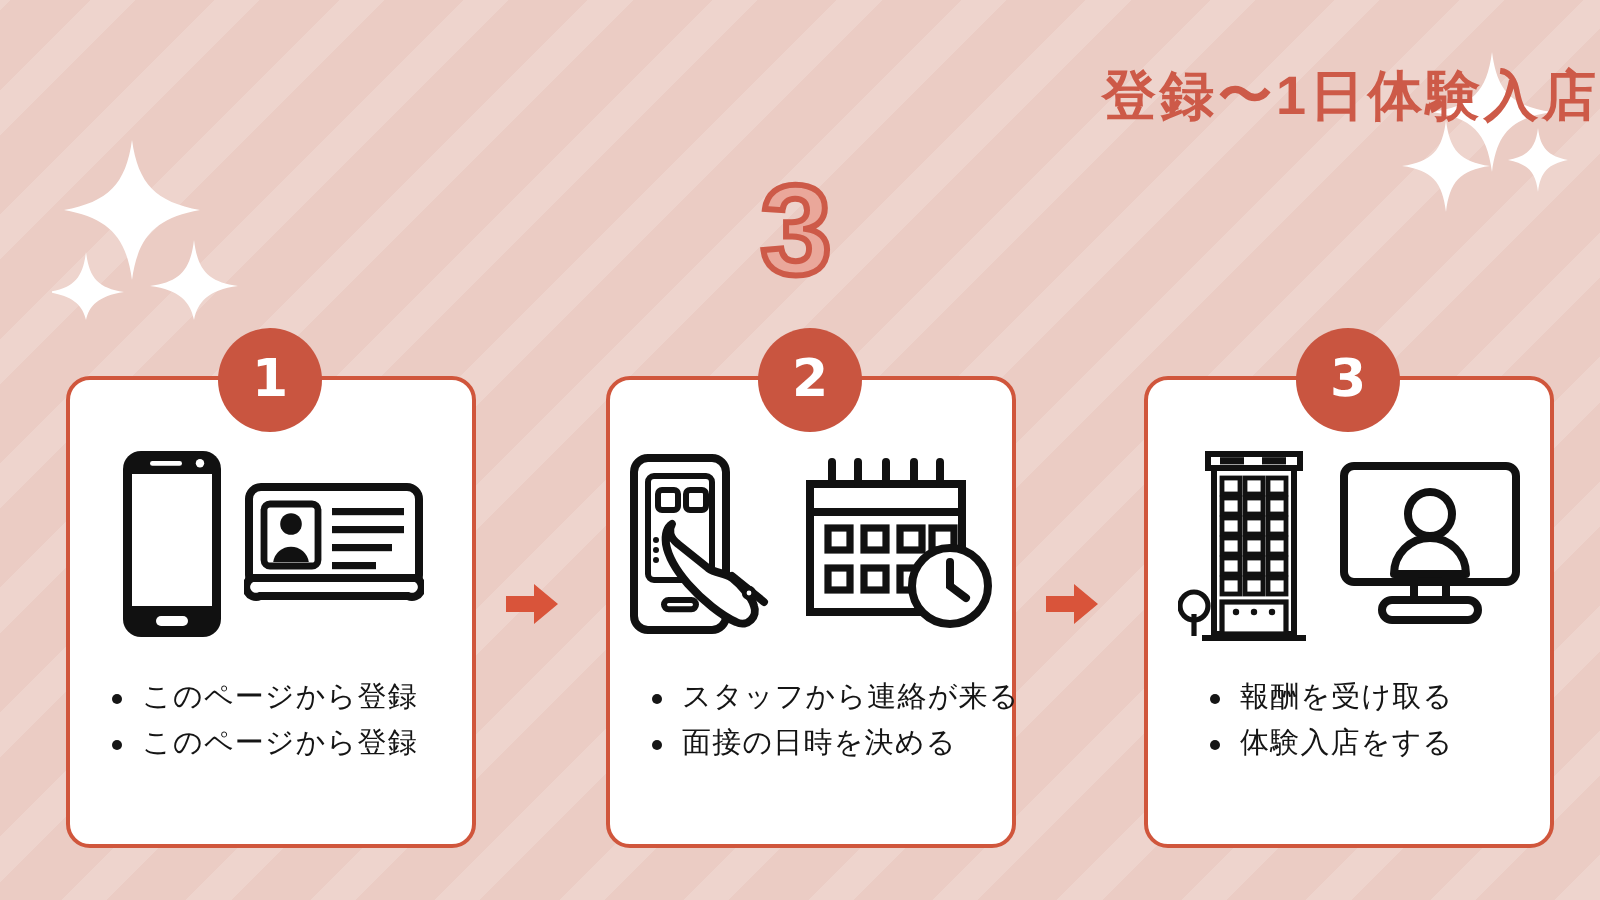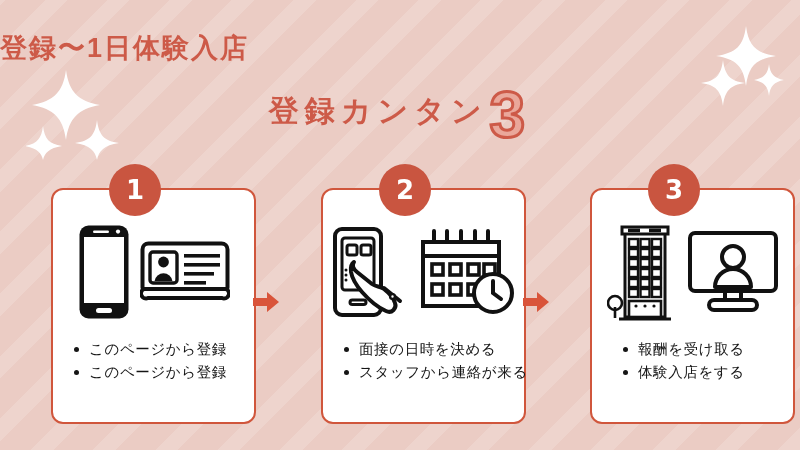--- a/index.html
+++ b/index.html
@@ -27,21 +27,21 @@
   
   .spark{
     position:absolute;
     background:#ffffff;
     pointer-events:none;
   }
   .spark svg{display:block;}
 
   
   #title{
-    position:absolute;left:0;right:0;top:30px;text-align:left;
+    position:absolute;left:0;right:0;top:30px;text-align:right;
     color:#cd5a48;
     font-size:27px;font-weight:700;letter-spacing:2px;
     white-space:nowrap;
   }
   #subtitle{
     position:absolute;left:0;right:0;top:86px;text-align:center;
     color:#cd5a48;
     font-size:30px;font-weight:700;letter-spacing:6px;
     white-space:nowrap;
     display:flex;align-items:center;justify-content:center;
@@ -68,21 +68,20 @@
   }
 
   
   .card{
     position:absolute;top:188px;width:205px;height:236px;
     background:#ffffff;
     border:2px solid #d0563c;
     border-radius:12px;
     box-sizing:border-box;
     z-index:20;
-    margin-left:18px;
   }
   #card1{left:33px;}
   #card2{left:303px;}
   #card3{left:572px;}
 
   .badge{
     position:absolute;top:164px;width:52px;height:52px;border-radius:50%;
     background:#c95540;
     color:#ffffff;
     font-size:26px;font-weight:700;
@@ -148,21 +147,20 @@
     <svg width="92" height="92" viewBox="0 0 92 92">
       <path d="M46 10 C48.6 30 56 37 76 40 C56 43 48.6 50 46 70 C43.4 50 36 43 16 40 C36 37 43.4 30 46 10 Z" fill="#ffffff"></path>
       <path d="M23 44 C24.8 59 30 65 45 67 C30 69 24.8 75 23 90 C21.2 75 16 69 1 67 C16 65 21.2 59 23 44 Z" fill="#ffffff"></path>
       <path d="M69 48 C70.2 58 74 62 84 64 C74 66 70.2 70 69 80 C67.8 70 64 66 54 64 C64 62 67.8 58 69 48 Z" fill="#ffffff"></path>
     </svg>
   </div>
 
   <div id="title">登録〜1日体験入店</div>
 
   <div id="subtitle">
-    <span class="seg">登録カンタン</span>
     <span class="big3">3</span>
   </div>
 
   <div class="card" id="card1">
     <div class="icons">
 
       <svg width="52" height="96" viewBox="0 0 52 96">
         <rect x="1.5" y="1.5" width="49" height="93" rx="9" fill="#111111"></rect>
         <rect x="6" y="13" width="40" height="66" fill="#ffffff"></rect>
         <rect x="15" y="6.5" width="16" height="2.4" rx="1.2" fill="#ffffff"></rect>
@@ -215,22 +213,22 @@
         <rect x="48" y="36" width="11" height="11" fill="#ffffff" stroke="#111111" stroke-width="3.6"></rect>
         <rect x="64" y="36" width="11" height="11" fill="#ffffff" stroke="#111111" stroke-width="3.6"></rect>
         <rect x="12" y="56" width="11" height="11" fill="#ffffff" stroke="#111111" stroke-width="3.6"></rect>
         <rect x="30" y="56" width="11" height="11" fill="#ffffff" stroke="#111111" stroke-width="3.6"></rect>
         <rect x="48" y="56" width="11" height="11" fill="#ffffff" stroke="#111111" stroke-width="3.6"></rect>
         <circle cx="73" cy="65" r="19" fill="#ffffff" stroke="#111111" stroke-width="4"></circle>
         <path d="M73 53 V65 L81 71" stroke="#111111" stroke-width="4" stroke-linecap="round" fill="none"></path>
       </svg>
     </div>
     <ul class="bullets">
+      <li>スタッフから連絡が来る</li>
       <li>面接の日時を決める</li>
-      <li>スタッフから連絡が来る</li>
     </ul>
   </div>
   <div class="badge" id="badge2">2</div>
 
   <div class="card" id="card3">
     <div class="icons">
 
       <svg width="70" height="102" viewBox="0 0 70 102">
         <rect x="18" y="12" width="40" height="84" fill="#ffffff" stroke="#111111" stroke-width="3"></rect>
         <rect x="15" y="6" width="46" height="7" fill="#ffffff" stroke="#111111" stroke-width="3"></rect>

